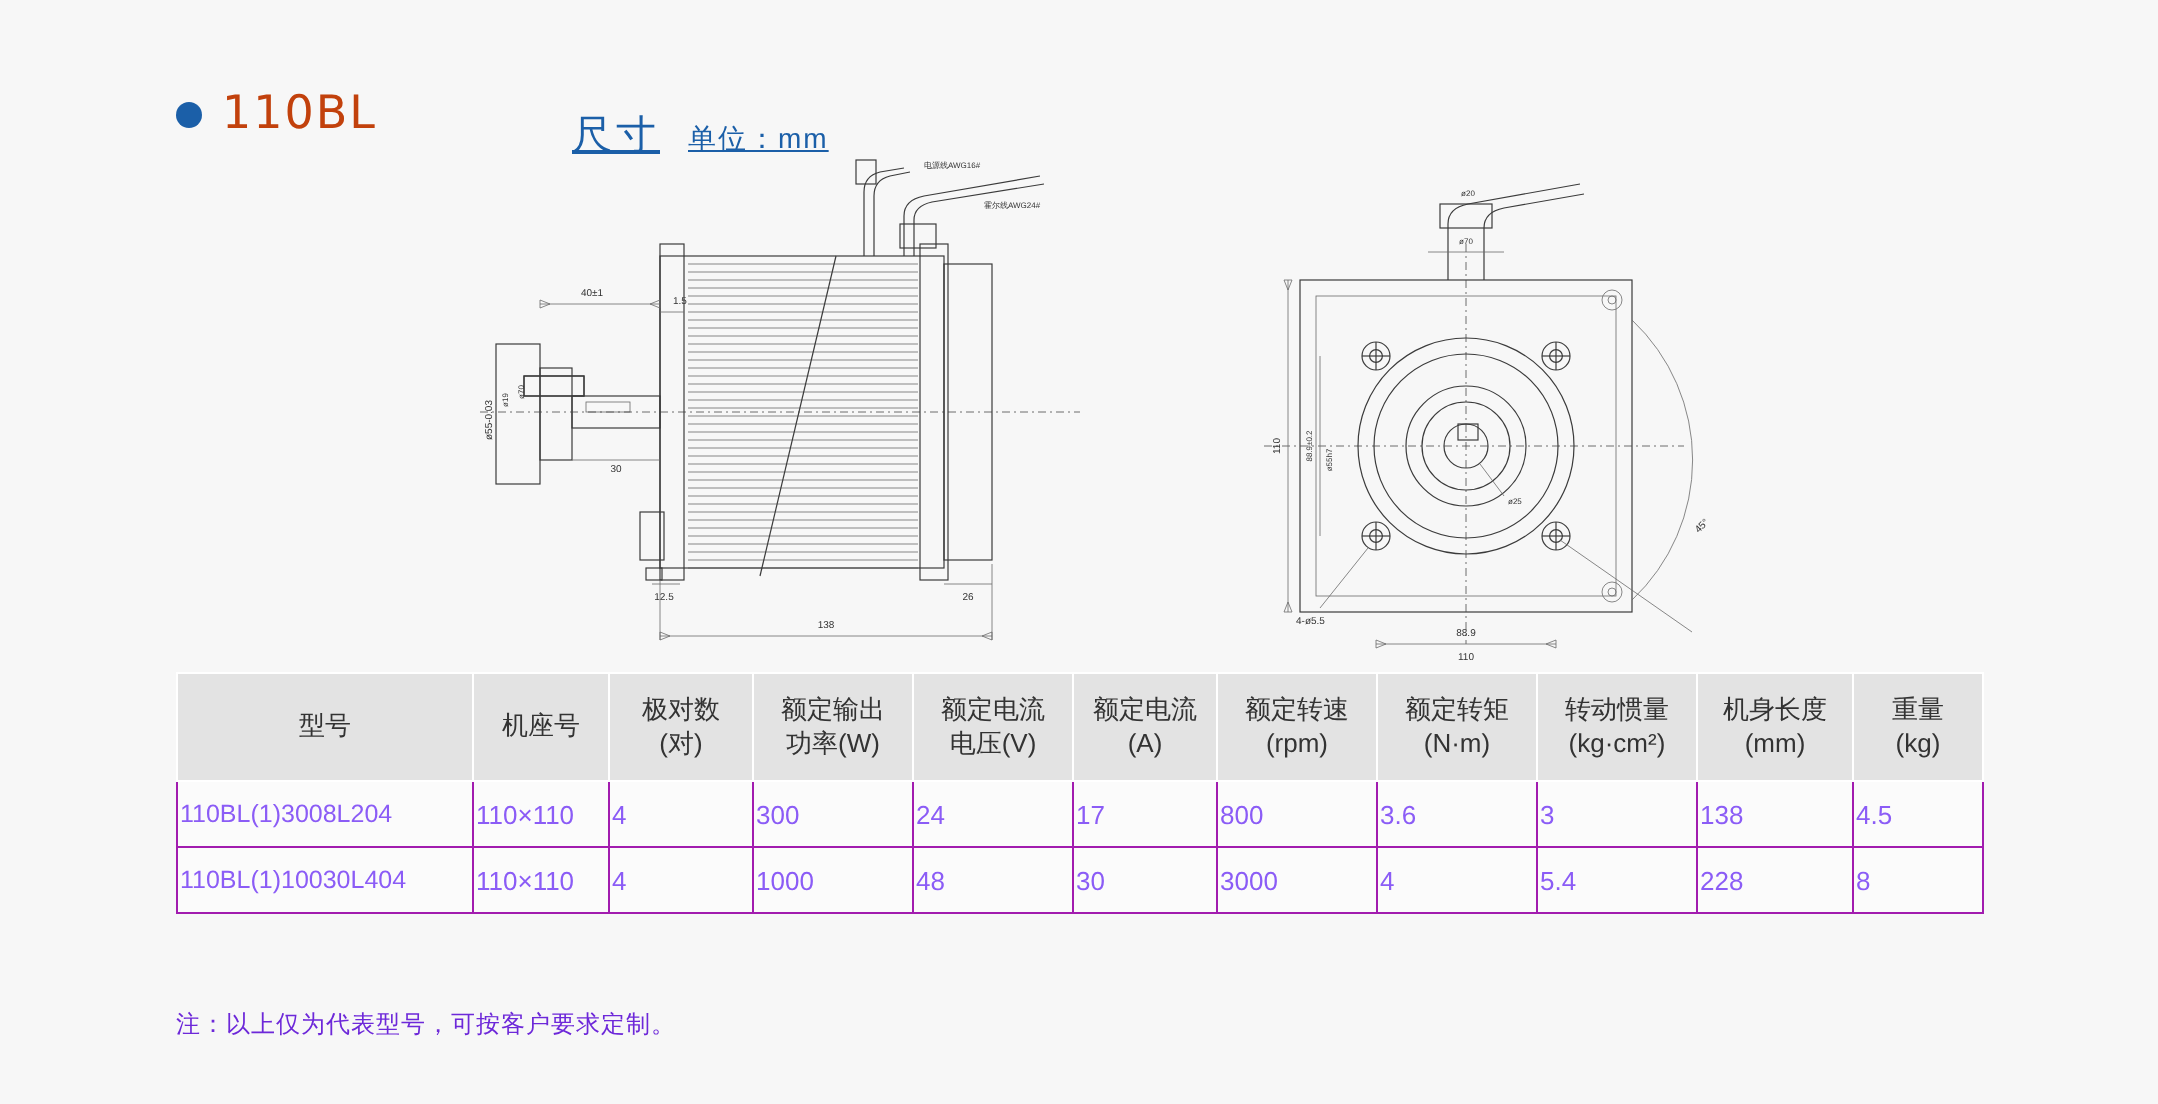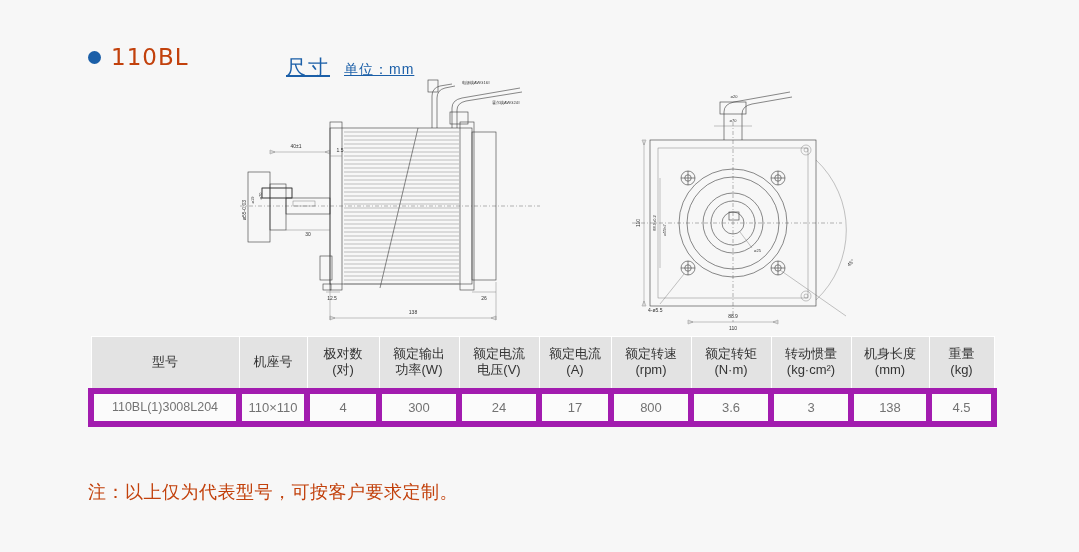--- a/index.html
+++ b/index.html
@@ -78,35 +78,34 @@
     font-size: 13px;
     line-height: 1.25;
     border: 1px solid #ffffff;
     height: 54px;
     padding: 2px 1px;
     text-align: center;
     vertical-align: middle;
   }
   table.spec td {
     background: #fbfbfb;
-    border: 6px solid #a21caf;
+    border: 1px solid #a21caf;
     font-size: 13px;
     height: 33px;
-    text-align: center;
     vertical-align: middle;
-    color: #737373;
+    color: #8b5cf6;
     padding: 1px;
   }
   table.spec tr.alt td { background: #f2f2f2; }
   table.spec td.model { font-size: 12.5px; letter-spacing: 0px; }
   .note {
     position: absolute;
-    left: 88px; top: 480px;
-    font-size: 18px;
-    color: #c2410c;
+    left: 88px; top: 504px;
+    font-size: 12px;
+    color: #6d28d9;
     letter-spacing: 0.5px;
   }
   .dimtext { font-size: 5px; fill: #333; font-family: "Liberation Sans", sans-serif; }
   .dimtext2 { font-size: 4px; fill: #333; font-family: "Liberation Sans", sans-serif; }
   .ln { stroke: #3b3b3b; stroke-width: 0.6; fill: none; }
   .ln-thin { stroke: #6a6a6a; stroke-width: 0.4; fill: none; }
   .ln-dash { stroke: #4a4a4a; stroke-width: 0.4; fill: none; stroke-dasharray: 4 2 1 2; }
   .ln-hatch { stroke: #555; stroke-width: 0.35; fill: none; }
 </style>
 </head>
@@ -380,19 +379,32 @@
           <td>4</td>
           <td>300</td>
           <td>24</td>
           <td>17</td>
           <td>800</td>
           <td>3.6</td>
           <td>3</td>
           <td>138</td>
           <td>4.5</td>
         </tr>
+        <tr>
+          <td class="model">110BL(1)10030L404</td>
+          <td>110×110</td>
+          <td>4</td>
+          <td>1000</td>
+          <td>48</td>
+          <td>30</td>
+          <td>3000</td>
+          <td>4</td>
+          <td>5.4</td>
+          <td>228</td>
+          <td>8</td>
+        </tr>
       </tbody>
     </table>
   </div>
 
   <div class="note">注：以上仅为代表型号，可按客户要求定制。</div>
 
 </div>
 
 </body></html>

